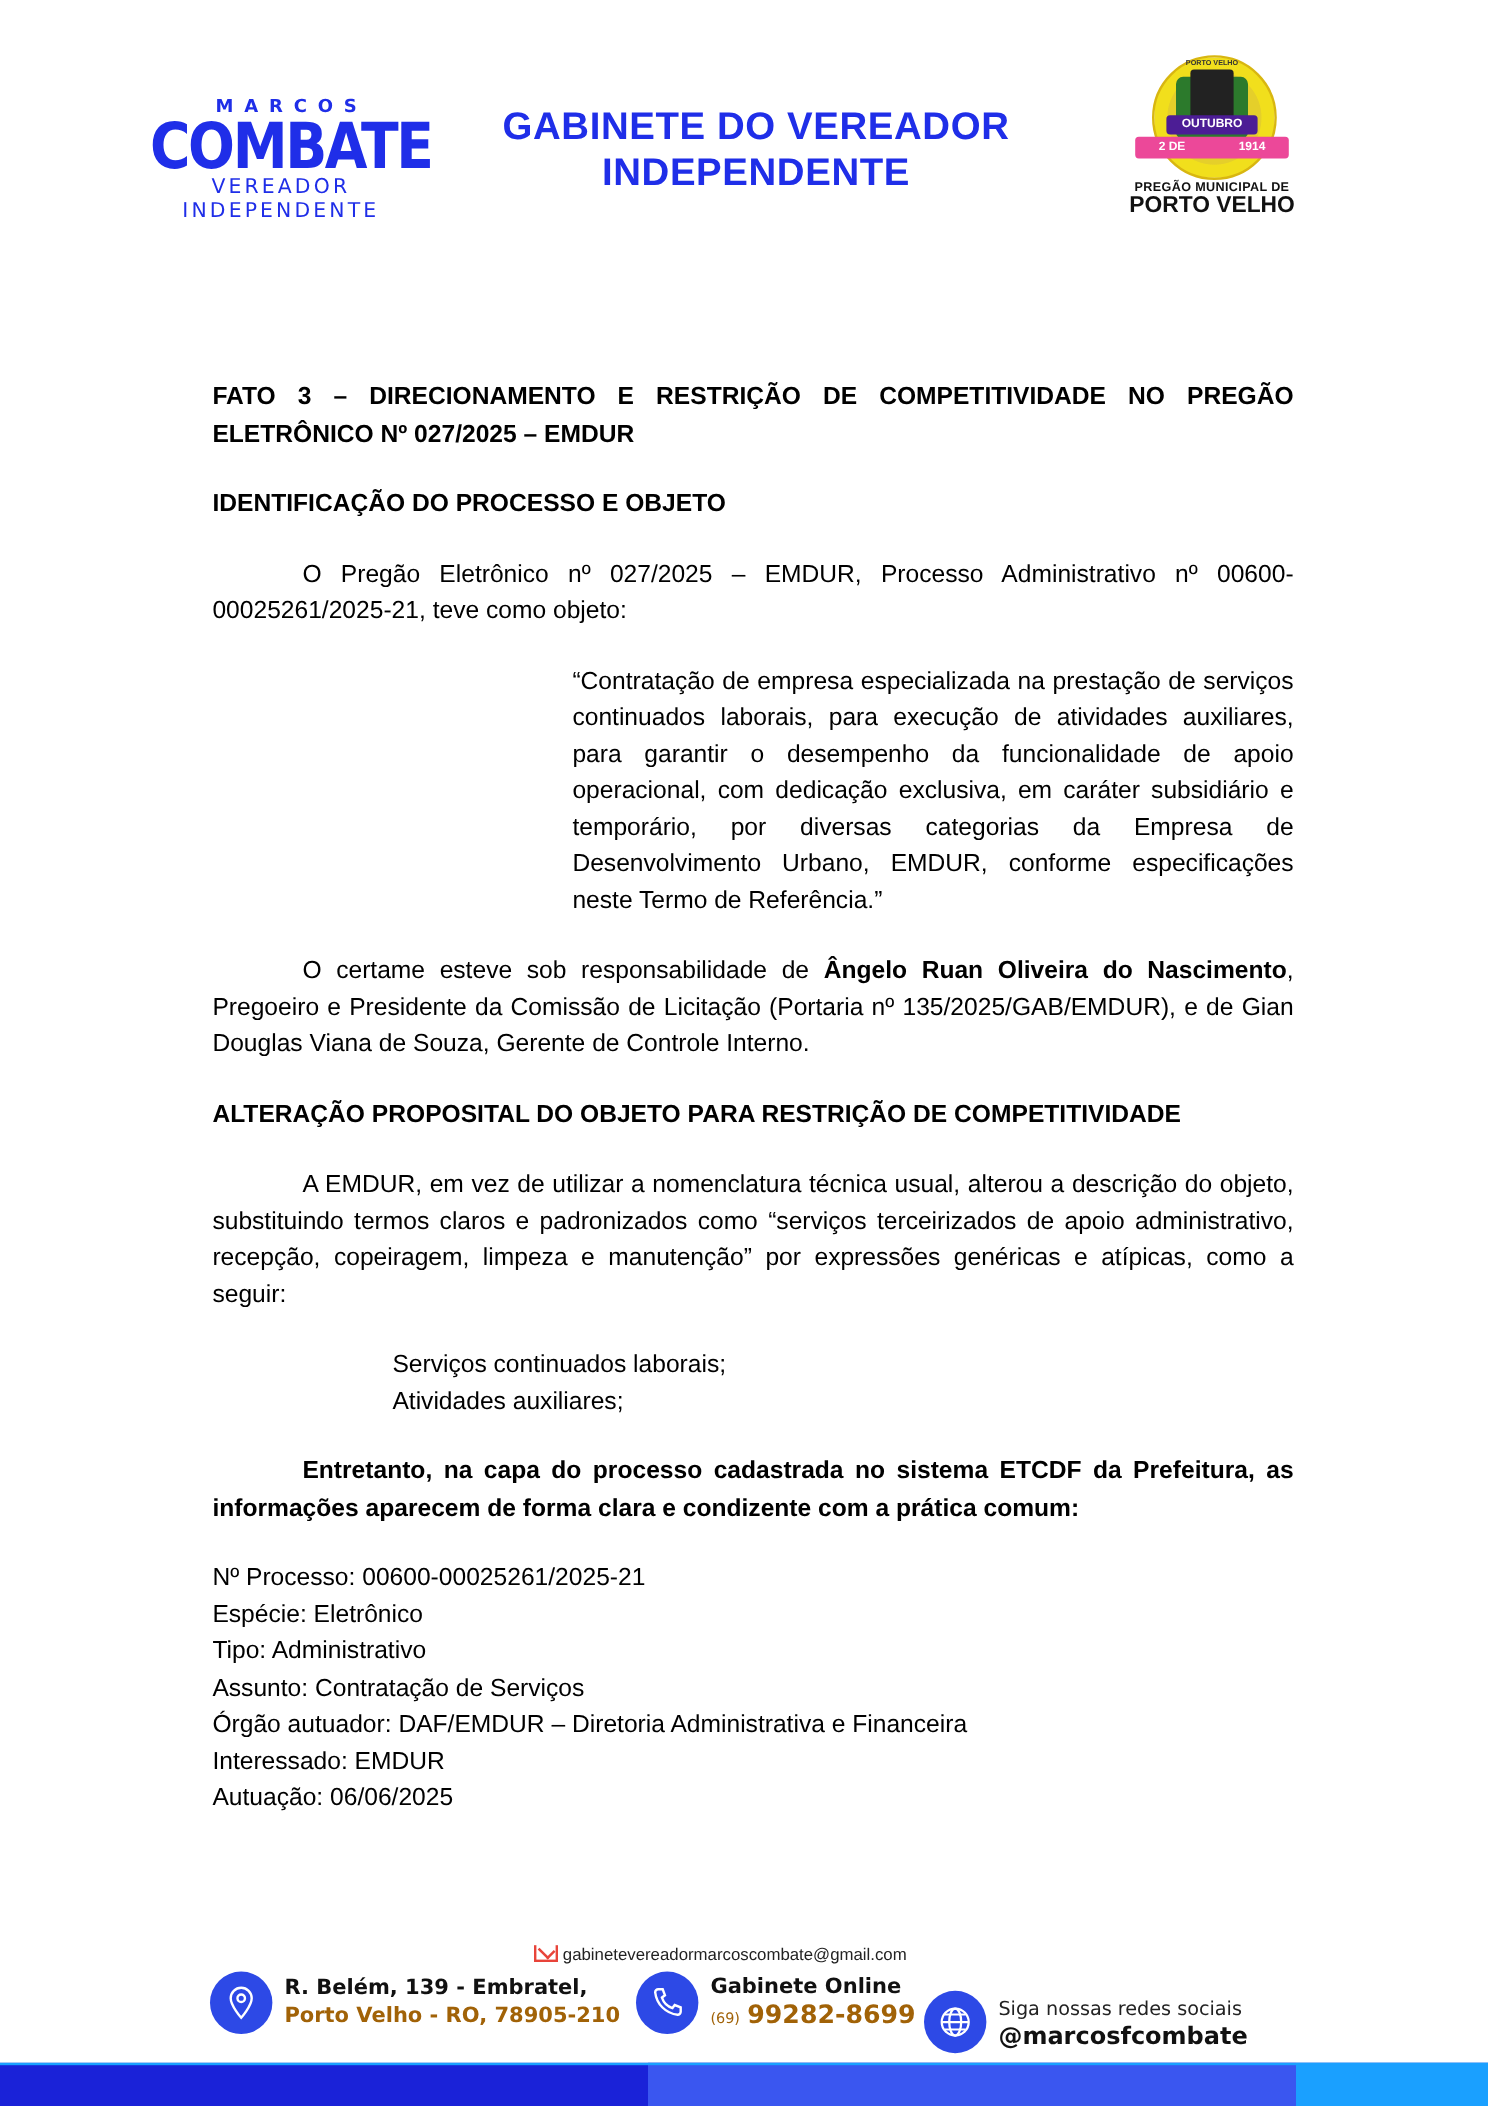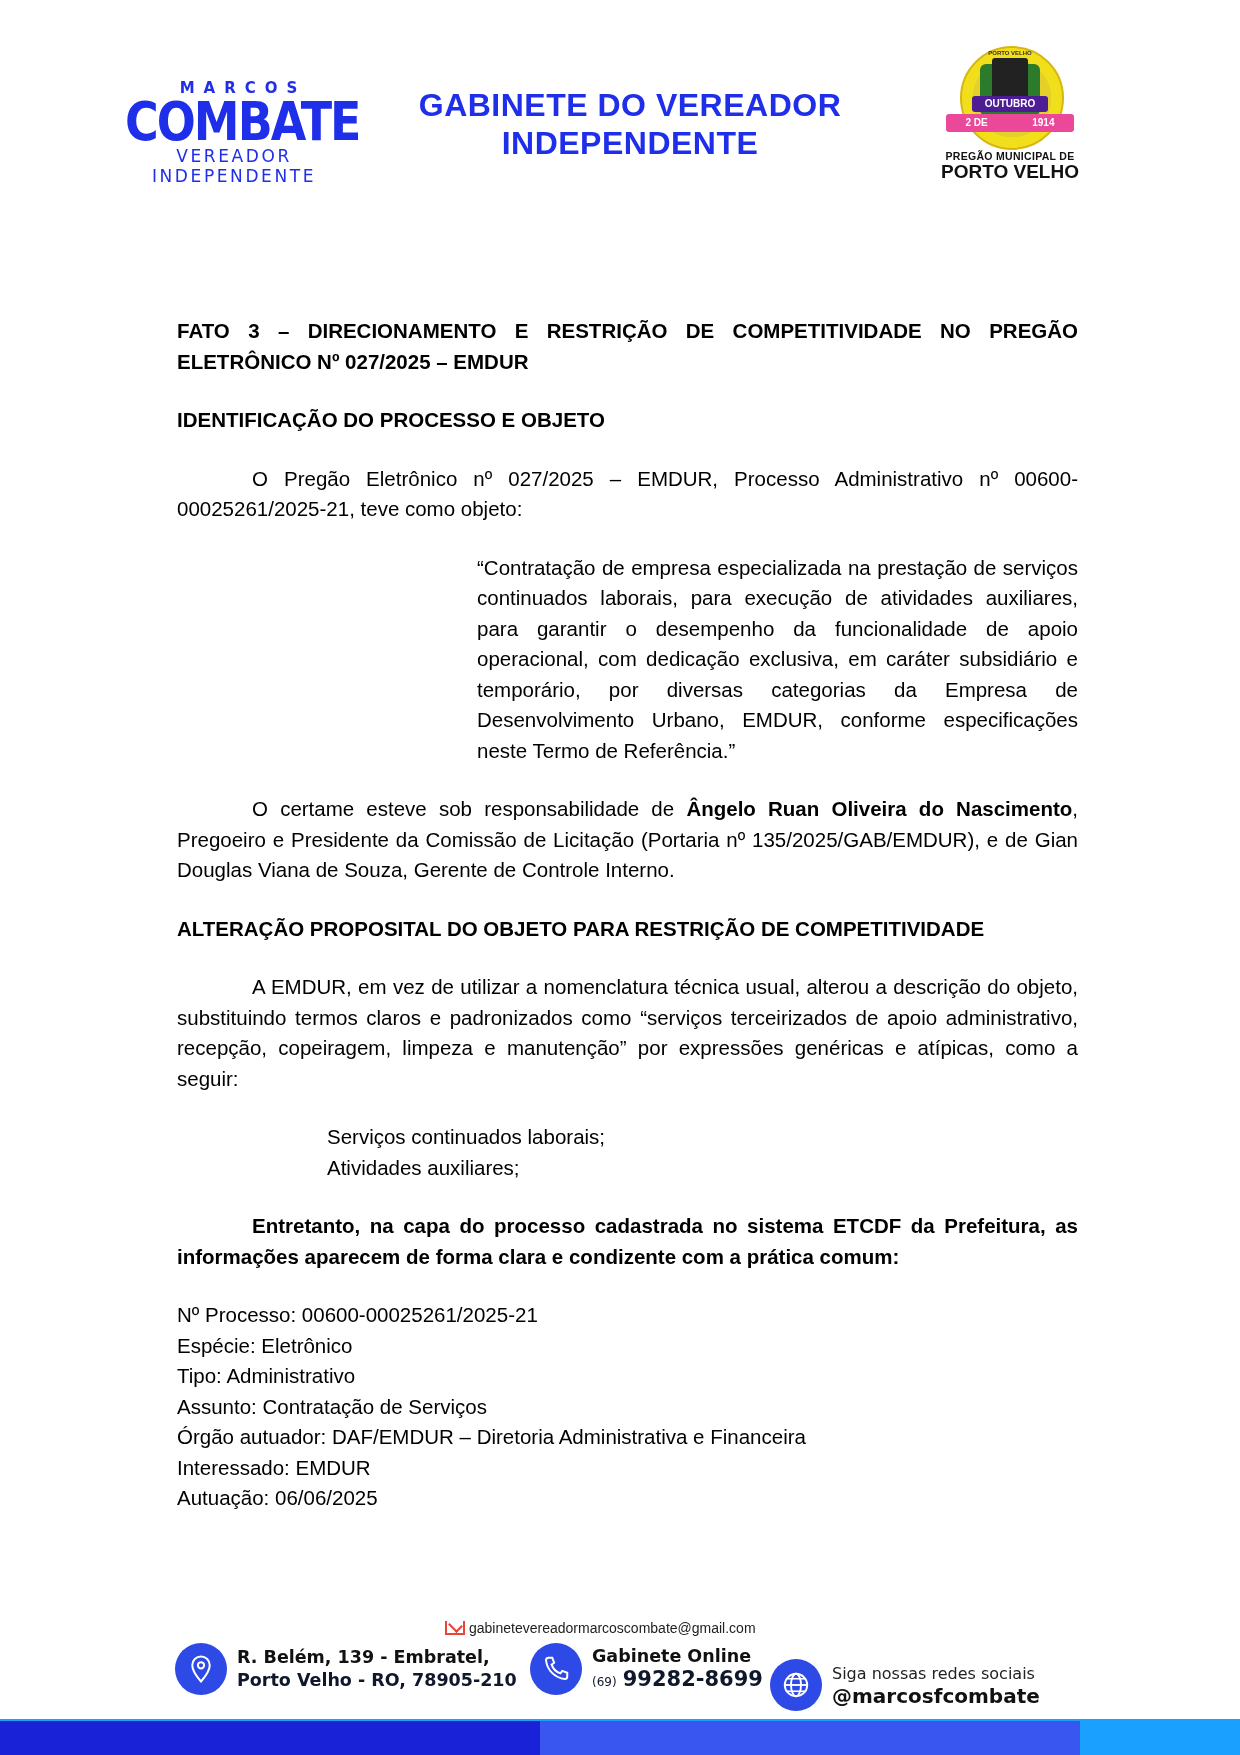--- a/index.html
+++ b/index.html
@@ -44,21 +44,21 @@
   .mail-icon { width: 20px; height: 14px; position: relative; }
   .mail-icon::before { content: ""; position: absolute; inset: 0; border: 2px solid #e8443a; border-top: none; }
   .mail-icon::after { content: ""; position: absolute; left: 2px; top: -2px; width: 14px; height: 10px; border-right: 3px solid #e8443a; border-bottom: 3px solid #e8443a; transform: rotate(45deg) scale(0.7); }
 
   .footer-items { position: absolute; top: 1643px; left: 175px; width: 900px; height: 60px; }
   .fitem { position: absolute; display: flex; align-items: center; gap: 10px; }
   .ficon { width: 52px; height: 52px; border-radius: 50%; background: #2d49e6; display: flex; align-items: center; justify-content: center; }
   .ficon svg { width: 30px; height: 30px; }
   .ftext { line-height: 23px; }
   .ftext .l1 { font-family: "DejaVu Sans", sans-serif; font-weight: bold; font-size: 17.5px; color: #111; }
-  .ftext .l2 { font-family: "DejaVu Sans", sans-serif; font-weight: bold; font-size: 17.5px; color: #0f172a; }
+  .ftext .l2 { font-family: "DejaVu Sans", sans-serif; font-weight: bold; font-size: 17.5px; color: #a16207; }
   .ftext .small { font-size: 12px; font-weight: normal; }
   .ftext .big { font-size: 21px; }
   .ftext .light { font-family: "DejaVu Sans", sans-serif; font-size: 16px; color: #222; font-weight: normal; }
   .ftext .handle { font-family: "DejaVu Sans", sans-serif; font-weight: bold; font-size: 20px; color: #111; }
 
   .bar { position: absolute; left: 0; top: 1719px; width: 1240px; height: 36px; background: #1a22d8; }
   .bar .mid { position: absolute; left: 540px; top: 0; width: 540px; height: 36px; background: #3a56f0; }
   .bar .right { position: absolute; left: 1080px; top: 0; width: 160px; height: 36px; background: #1aa0ff; }
   .bar .stripe { position: absolute; left: 0; top: 0; width: 1240px; height: 2px; background: #1aa0ff; }
 </style>

